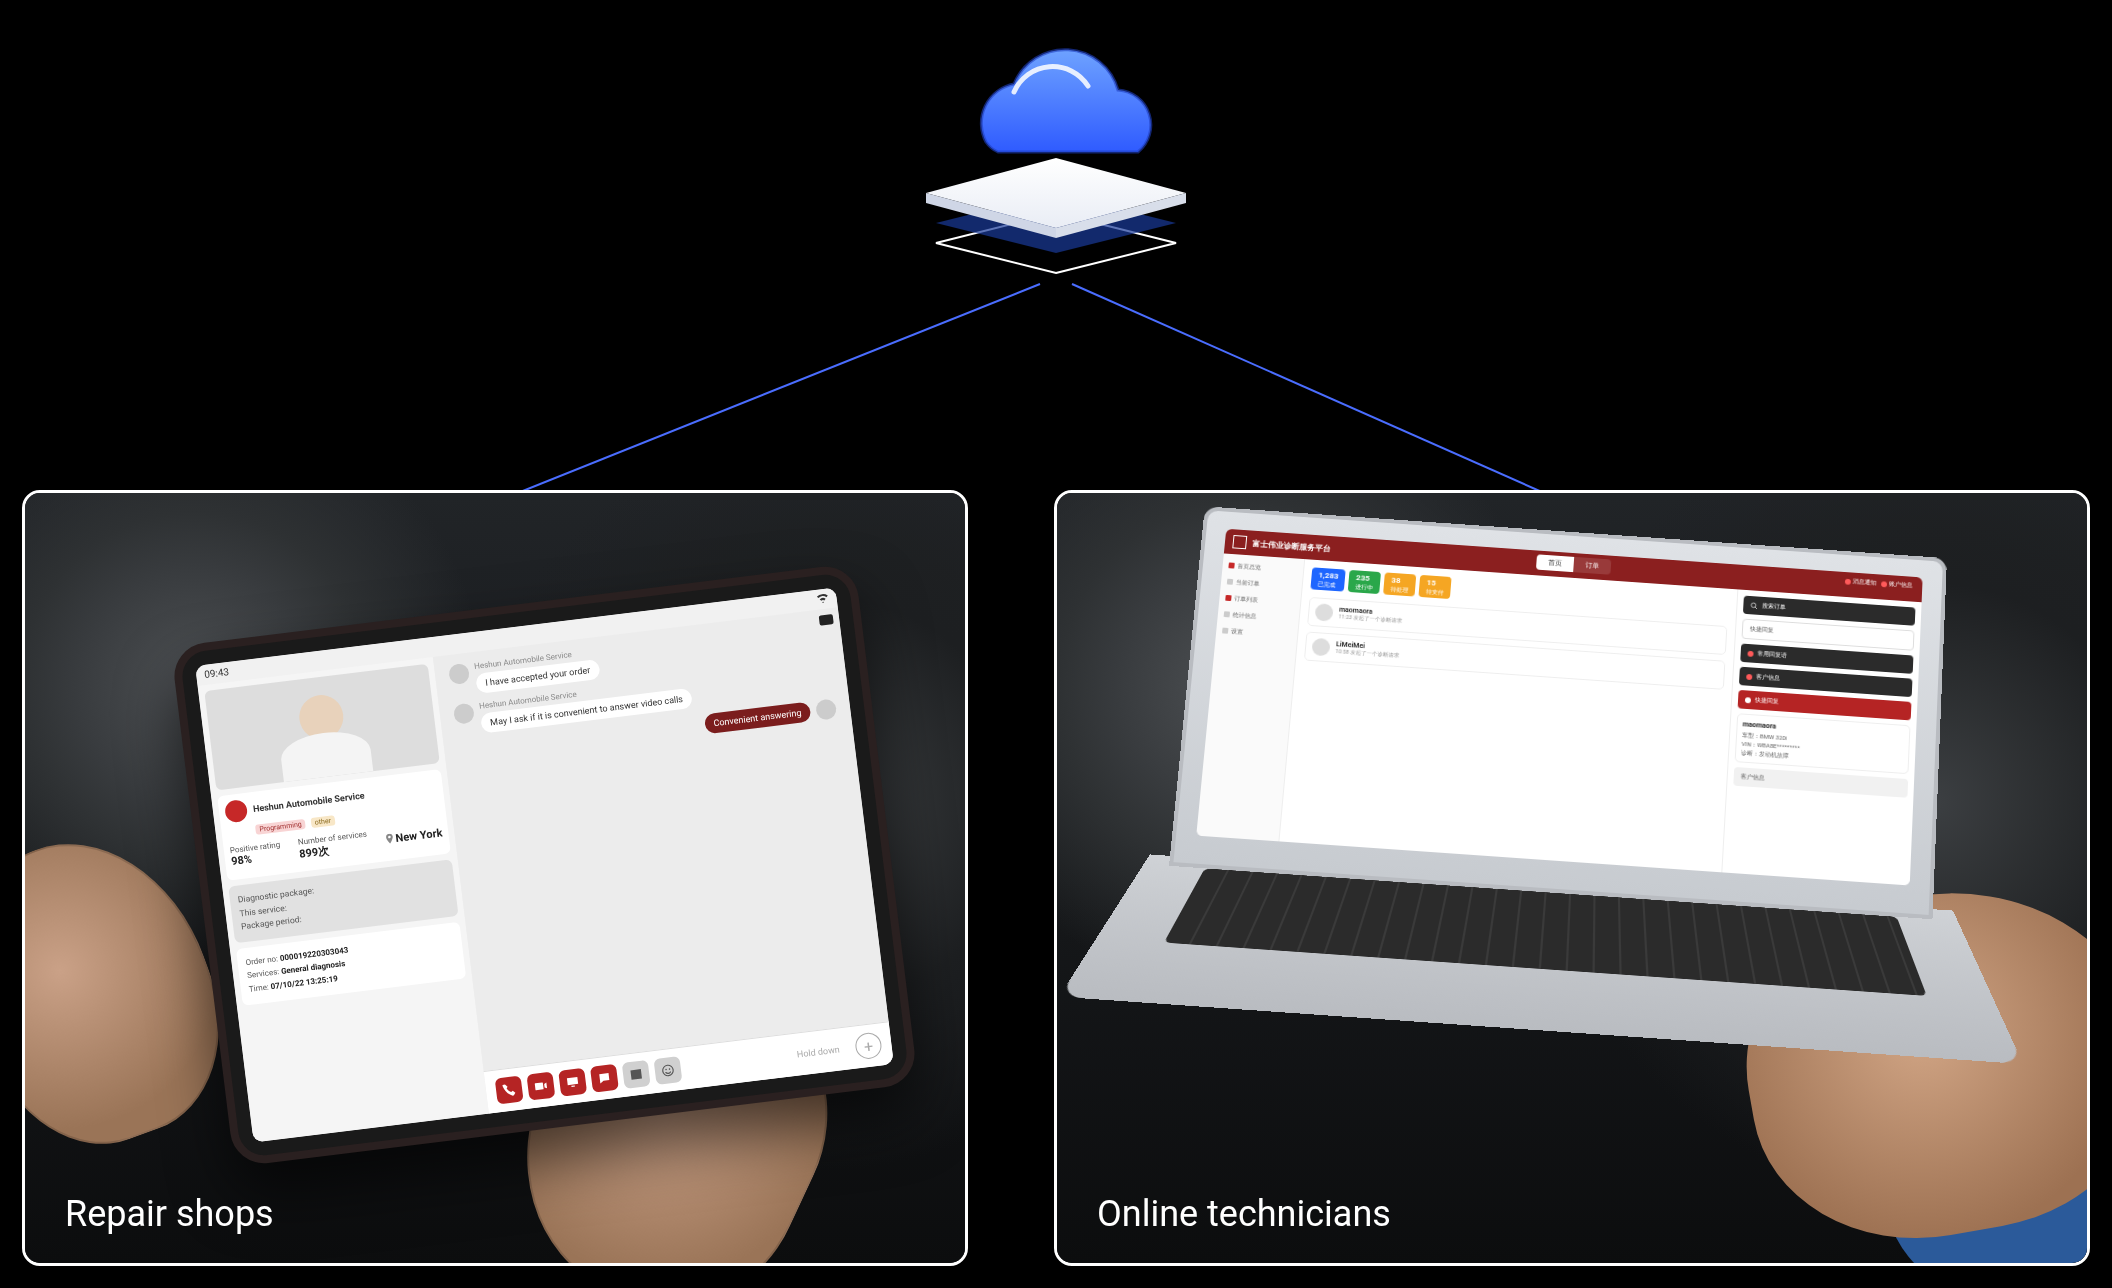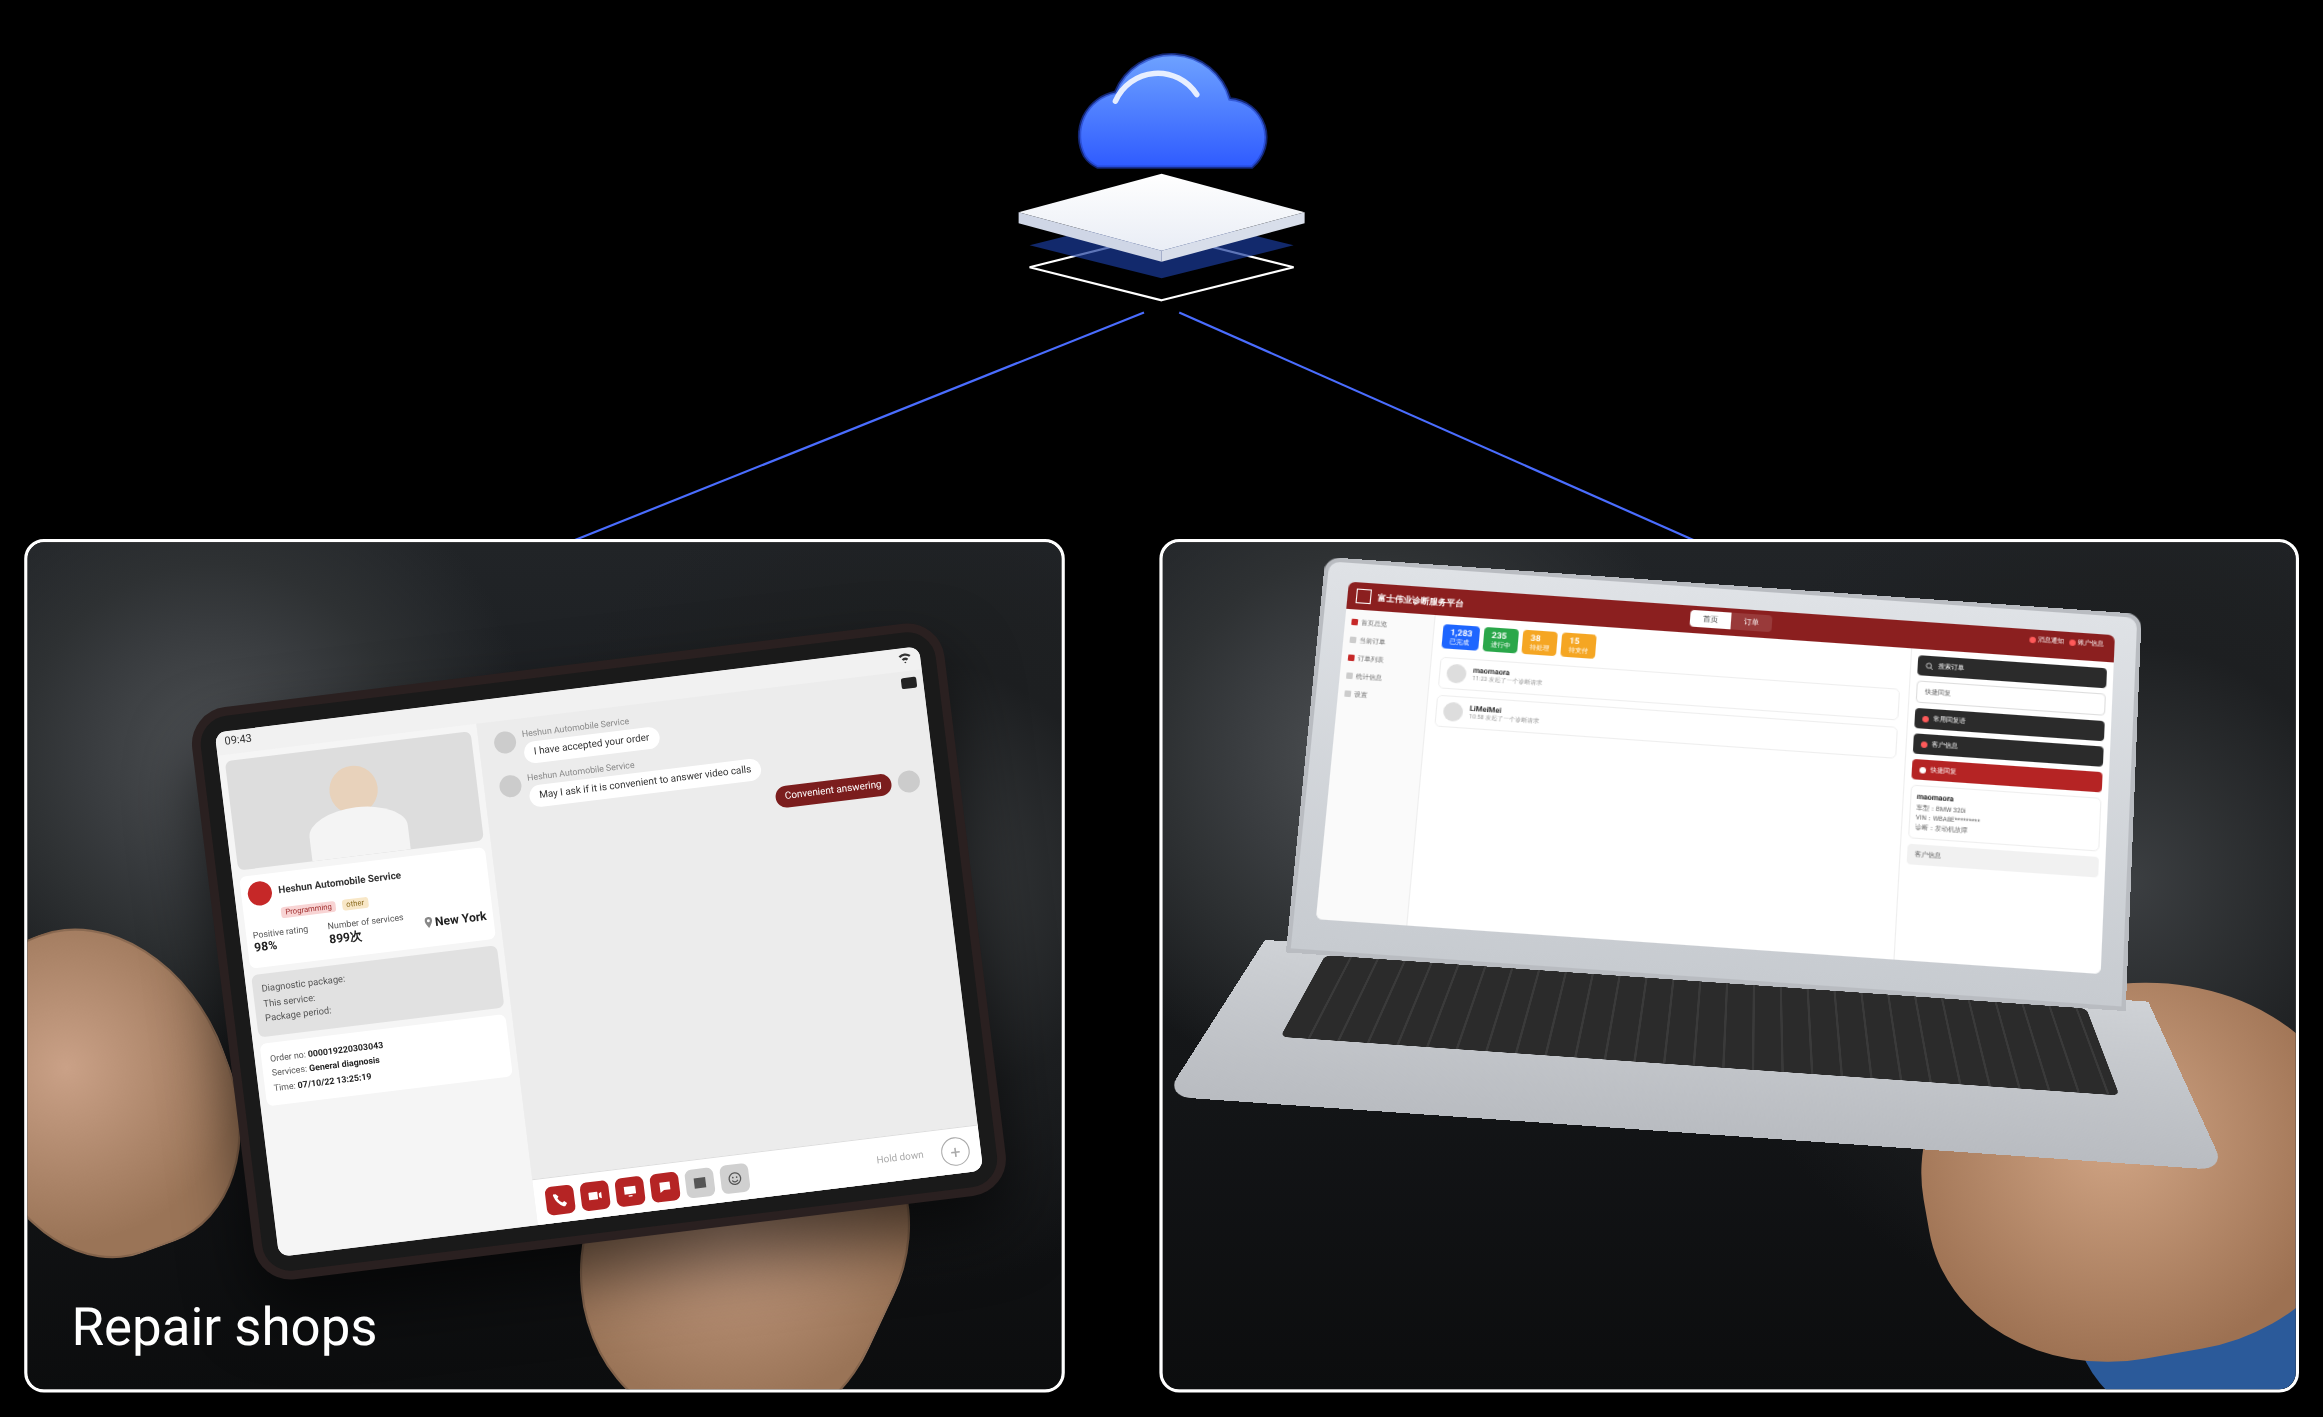--- a/index.html
+++ b/index.html
@@ -17,21 +17,21 @@
   .cloud-wrap svg{width:100%;height:100%;}
 
   
   .lines{position:absolute;left:0;top:0;width:2112px;height:500px;pointer-events:none;}
   .lines line{stroke:#4a6dff;stroke-width:2;}
 
   
   .card{position:absolute;border:3px solid #fff;border-radius:18px;overflow:hidden;background:#111;}
   .card.left{left:22px;bottom:22px;width:940px;height:770px;}
   .card.right{right:22px;bottom:22px;width:1030px;height:770px;}
-  .card .caption{position:absolute;left:40px;bottom:28px;font-size:48px;font-weight:400;color:#fff;}
+  .card .caption{position:absolute;left:40px;bottom:28px;font-size:36px;font-weight:400;color:#fff;}
 
   
   .shop-bg{position:absolute;inset:0;background:
     radial-gradient(circle at 18% 25%,#4d5158 0,#2d3135 18%,transparent 30%),
     radial-gradient(circle at 85% 40%,#3b3f44 0,#1c1f22 22%,transparent 40%),
     linear-gradient(180deg,#20242a 0,#0b0d0f 100%);
     filter:saturate(.6);
   }
 
   
@@ -413,15 +413,16 @@
               </div>
               <div class="pill grey">
                   <span>客户信息</span>
                 </div>
             </div>
           </div>
         </div>
       </div>
     </div>
 
+    <div class="caption">Online technicians</div>
   </div>
 
 </div>
 
 </body></html>

